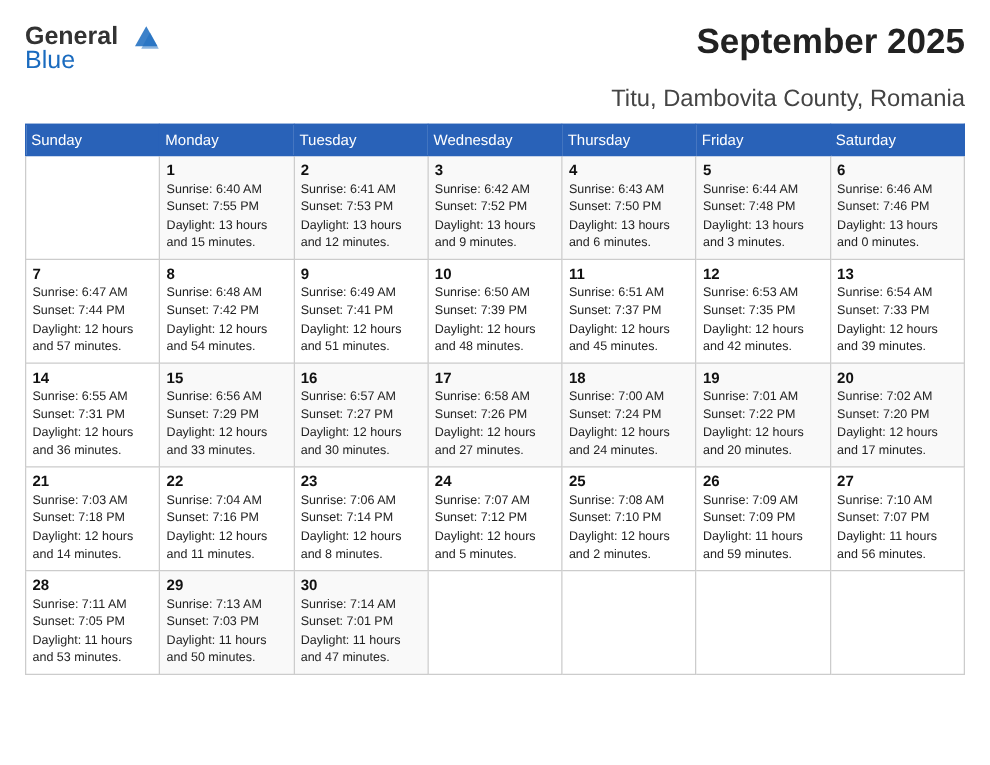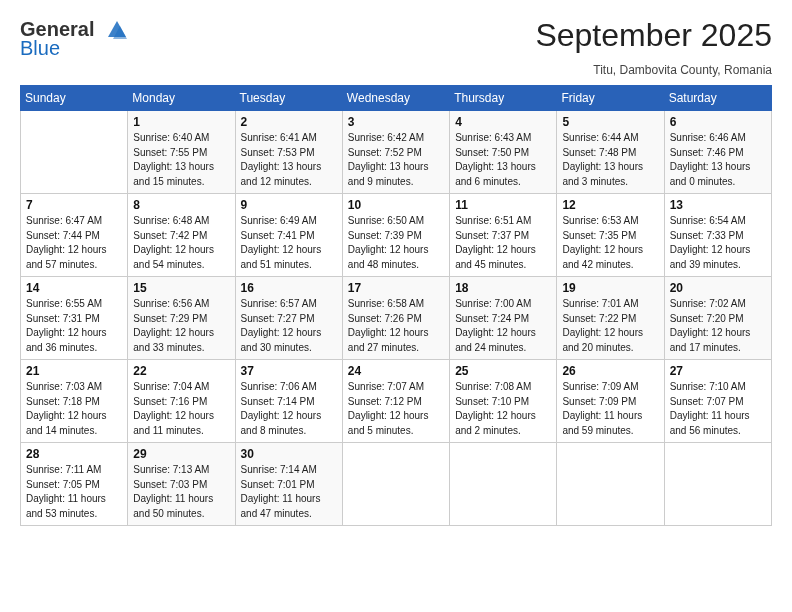--- a/index.html
+++ b/index.html
@@ -24,29 +24,29 @@
     }
     .logo {
       display: flex;
       flex-direction: column;
       align-items: flex-start;
     }
     .title-block {
       text-align: right;
     }
     .month-title {
-      font-size: 32px;
-      font-weight: normal;
+      font-size: 28px;
+      font-weight: bold;
       color: #222;
       line-height: 1.1;
     }
     .location {
-      font-size: 12px;
+      font-size: 19px;
       color: #444;
-      margin-top: 10px;
+      margin-top: 20px;
     }
     .calendar {
       width: 100%;
       border-collapse: collapse;
       font-size: 10.5px;
     }
     .calendar thead th {
       background: #2962b8;
       color: #fff;
       padding: 5px 4px;
@@ -209,21 +209,21 @@
         <tr>
           <td>
         <span class="day-num">21</span>
         <span class="day-info">Sunrise: 7:03 AM<br>Sunset: 7:18 PM<br>Daylight: 12 hours and 14 minutes.</span>
       </td>
           <td>
         <span class="day-num">22</span>
         <span class="day-info">Sunrise: 7:04 AM<br>Sunset: 7:16 PM<br>Daylight: 12 hours and 11 minutes.</span>
       </td>
           <td>
-        <span class="day-num">37</span>
+        <span class="day-num">23</span>
         <span class="day-info">Sunrise: 7:06 AM<br>Sunset: 7:14 PM<br>Daylight: 12 hours and 8 minutes.</span>
       </td>
           <td>
         <span class="day-num">24</span>
         <span class="day-info">Sunrise: 7:07 AM<br>Sunset: 7:12 PM<br>Daylight: 12 hours and 5 minutes.</span>
       </td>
           <td>
         <span class="day-num">25</span>
         <span class="day-info">Sunrise: 7:08 AM<br>Sunset: 7:10 PM<br>Daylight: 12 hours and 2 minutes.</span>
       </td>

